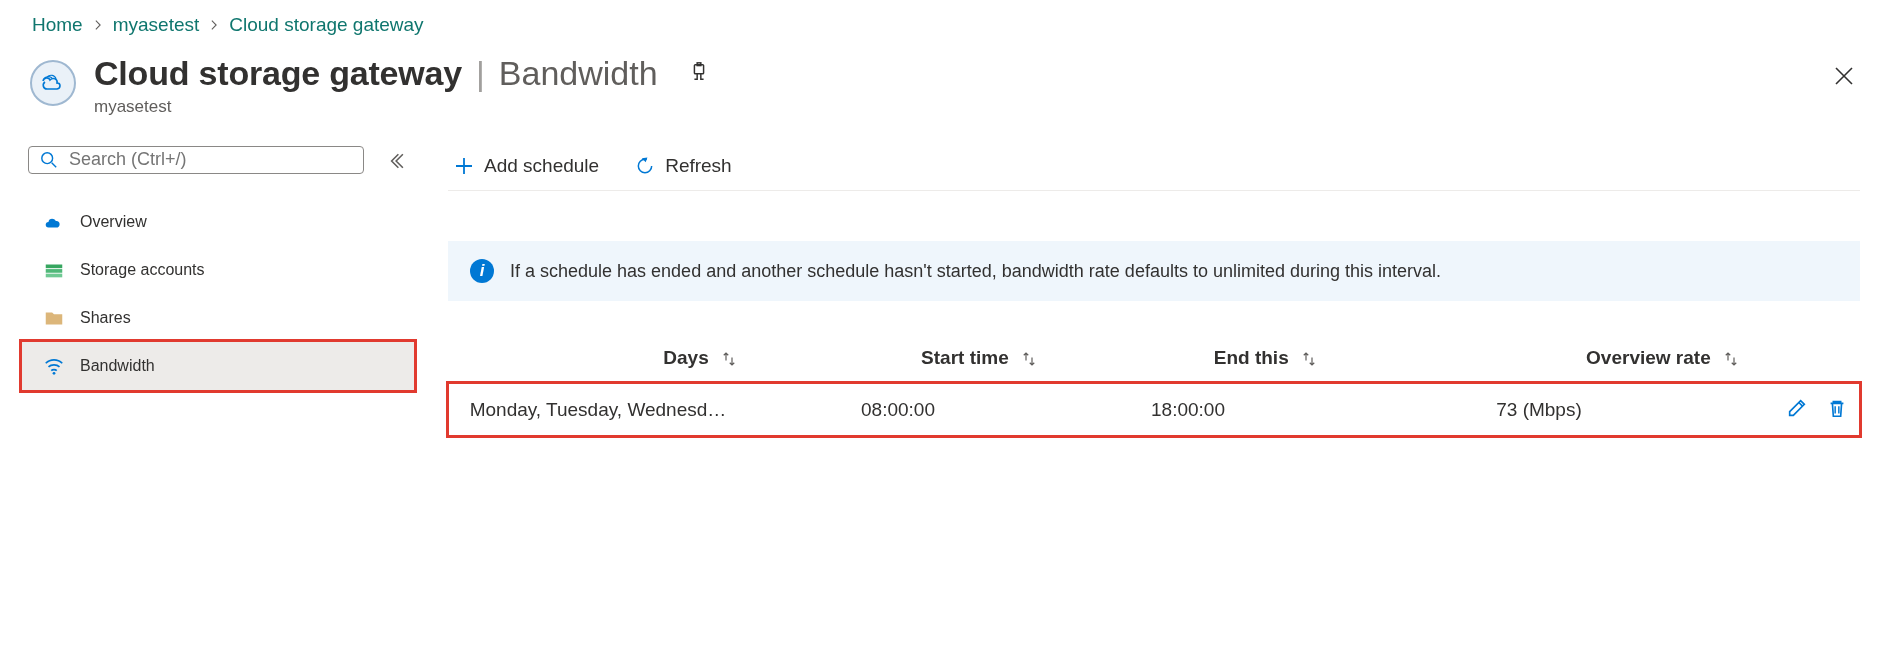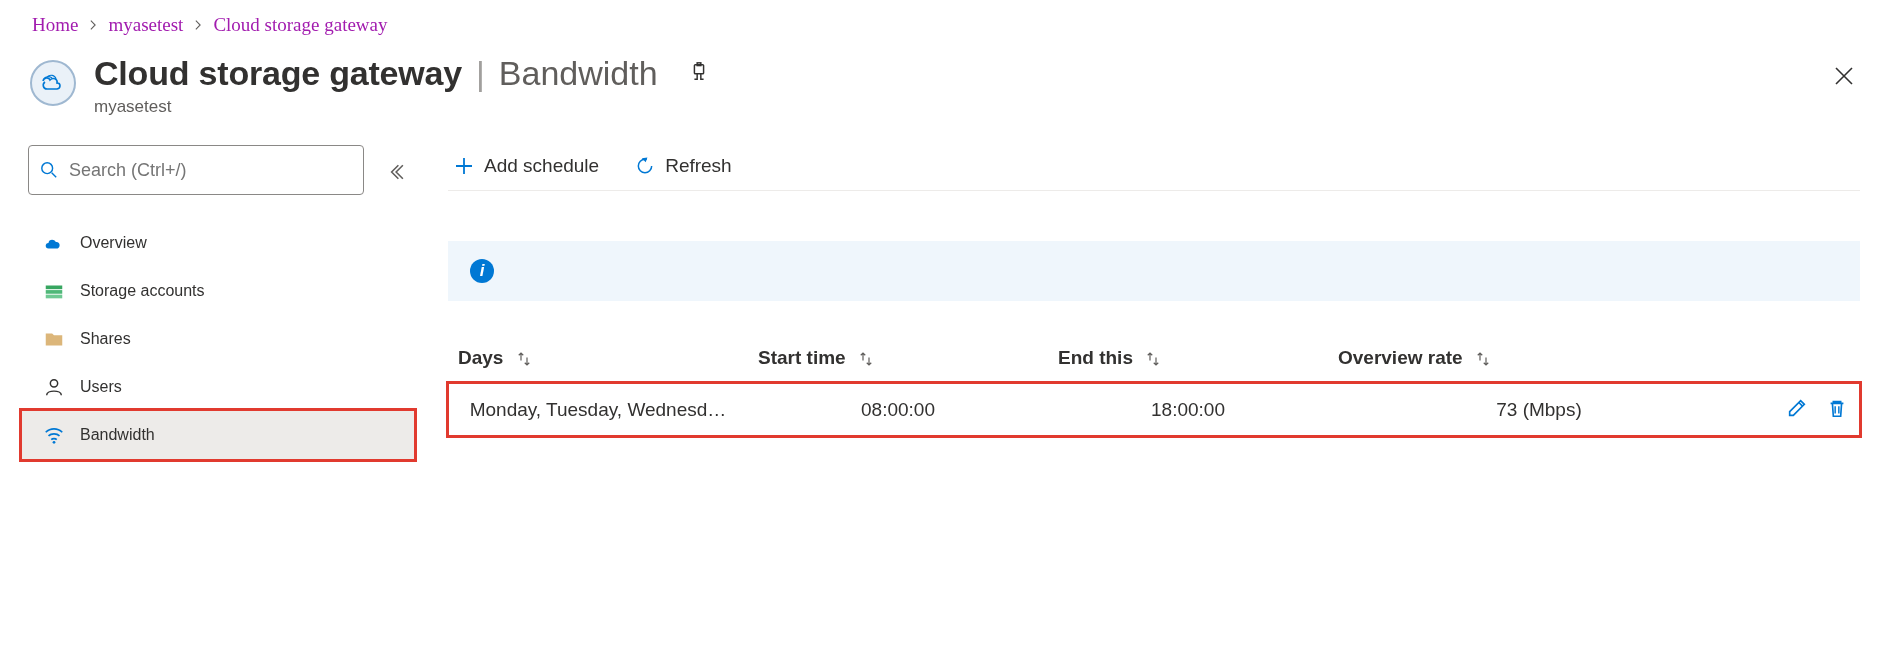--- a/index.html
+++ b/index.html
@@ -1,17 +1,17 @@
 <!DOCTYPE html>
 <html><head>
 <meta charset="utf-8">
 <style>
   * { box-sizing: border-box; margin: 0; padding: 0; }
   html, body { width: 1888px; height: 647px; font-family: "Segoe UI", -apple-system, sans-serif; color: #323130; background: #fff; }
-  a { color: #a21caf; text-decoration: none; font-family: Liberation Serif, serif; }
+  a { color: #0f766e; text-decoration: none; }
 
   .page { display: flex; flex-direction: column; height: 100%; padding: 0 28px 0 28px; }
 
   
   .breadcrumb { display: flex; align-items: center; gap: 10px; padding: 14px 0 18px 4px; font-size: 19px; }
   .breadcrumb .sep { color: #605e5c; width: 10px; height: 10px; }
 
   
   .header-row { display: flex; align-items: flex-start; gap: 18px; padding-left: 2px; }
   .header-icon {
@@ -28,21 +28,21 @@
   .close-btn { background: none; border: none; cursor: pointer; padding: 6px; margin-top: 6px; color: #323130; }
 
   
   .body-split { display: flex; flex: 1 1 auto; margin-top: 28px; min-height: 0; }
 
   
   .sidebar { width: 380px; flex: 0 0 auto; }
   .search-row { display: flex; align-items: center; gap: 18px; }
   .search-wrap { position: relative; flex: 1 1 auto; }
   .search-input {
-    width: 100%; height: 50px; border: 1px solid #8a8886; border-radius: 4px;
+    width: 100%; height: 28px; border: 1px solid #8a8886; border-radius: 4px;
     padding: 0 12px 0 40px; font-size: 18px; outline: none; color: #605e5c;
   }
   .search-ico { position: absolute; left: 12px; top: 50%; transform: translateY(-50%); color: #0078d4; }
   .collapse-btn { background: none; border: none; cursor: pointer; padding: 4px; color: #605e5c; transform: rotate(180deg); }
 
   .nav { list-style: none; margin-top: 24px; }
   .nav-item {
     display: flex; align-items: center; gap: 14px; height: 48px; padding: 0 14px;
     cursor: pointer; font-size: 16px; color: #323130; border-radius: 0;
   }
@@ -60,21 +60,21 @@
     margin-top: 50px; display: flex; align-items: center; gap: 16px;
     background: #eff6fc; border-left: 0; padding: 18px 22px; font-size: 18px; color: #323130;
   }
   .info-ico {
     width: 24px; height: 24px; border-radius: 50%; background: #0078d4; color: #fff;
     display: flex; align-items: center; justify-content: center; font-size: 17px; font-weight: 700; font-style: italic; flex: 0 0 auto;
   }
 
   
   .tbl { width: 100%; margin-top: 36px; border-collapse: collapse; font-size: 19px; }
-  .tbl th { text-align: left; font-weight: 600; padding: 10px 10px 14px 10px; }
+  .tbl th { text-align: right; font-weight: 600; padding: 10px 10px 14px 10px; }
   .tbl th .sort-ico { margin-left: 6px; color: #605e5c; vertical-align: middle; }
   .tbl td { padding: 12px 10px; vertical-align: middle; }
   .tbl tbody tr.highlighted td { position: relative; text-align: center; }
   .tbl tbody tr.highlighted { outline: 3px solid #e13a2f; outline-offset: -1px; }
   .row-actions { display: flex; gap: 14px; justify-content: flex-end; }
   .row-action-btn { background: none; border: none; cursor: pointer; padding: 2px; color: #0078d4; }
   .ellipsis { white-space: nowrap; overflow: hidden; text-overflow: ellipsis; max-width: 280px; display: block; }
 
   .col-days { width: 300px; }
   .col-start { width: 300px; }
@@ -166,29 +166,20 @@
           <span>Storage accounts</span>
         </li>
         <li class="nav-item">
           <span class="nav-icon">
             <svg width="22" height="22" viewBox="0 0 24 24">
                 <path d="M3 6 H10 L12 8 H21 V19 H3 Z" fill="#dcb67a"></path>
               </svg>
           </span>
           <span>Shares</span>
         </li>
-        <li class="nav-item">
-          <span class="nav-icon">
-            <svg width="22" height="22" viewBox="0 0 24 24">
-                <circle cx="12" cy="8" r="4" fill="none" stroke="#323130" stroke-width="1.6"></circle>
-                <path d="M4 21 C4 15 20 15 20 21" fill="none" stroke="#323130" stroke-width="1.6"></path>
-              </svg>
-          </span>
-          <span>Users</span>
-        </li>
         <li class="nav-item active highlighted">
           <span class="nav-icon">
             <svg width="22" height="22" viewBox="0 0 24 24">
               <path d="M3 9 C8 4 16 4 21 9" fill="none" stroke="#0078d4" stroke-width="1.8"></path>
               <path d="M6 13 C9 10 15 10 18 13" fill="none" stroke="#0078d4" stroke-width="1.8"></path>
               <path d="M9 17 C10.5 15.5 13.5 15.5 15 17" fill="none" stroke="#0078d4" stroke-width="1.8"></path>
               <circle cx="12" cy="20" r="1.5" fill="#0078d4"></circle>
             </svg>
           </span>
           <span>Bandwidth</span>
@@ -208,20 +199,21 @@
           <svg class="cmd-ico" width="20" height="20" viewBox="0 0 24 24">
             <path d="M20 12 A8 8 0 1 1 12 4 L14 4" fill="none" stroke="#0078d4" stroke-width="1.8"></path>
             <path d="M14 1 L14 7 L8 4 Z" fill="#0078d4" transform="rotate(20 12 4)"></path>
           </svg>
           <span>Refresh</span>
         </button>
       </div>
 
       <div class="info-banner">
         <span class="info-ico">i</span>
+        <span>If a schedule has ended and another schedule hasn't started, bandwidth rate defaults to unlimited during this interval.</span>
       </div>
 
       <table class="tbl">
         <thead>
           <tr>
             <th class="col-days">
               <span>Days</span>
               <svg class="sort-ico" width="18" height="18" viewBox="0 0 24 24">
                   <path d="M8 14 L8 4 M5 7 L8 4 L11 7 M16 10 L16 20 M13 17 L16 20 L19 17" fill="none" stroke="#605e5c" stroke-width="1.6"></path>
                 </svg>

